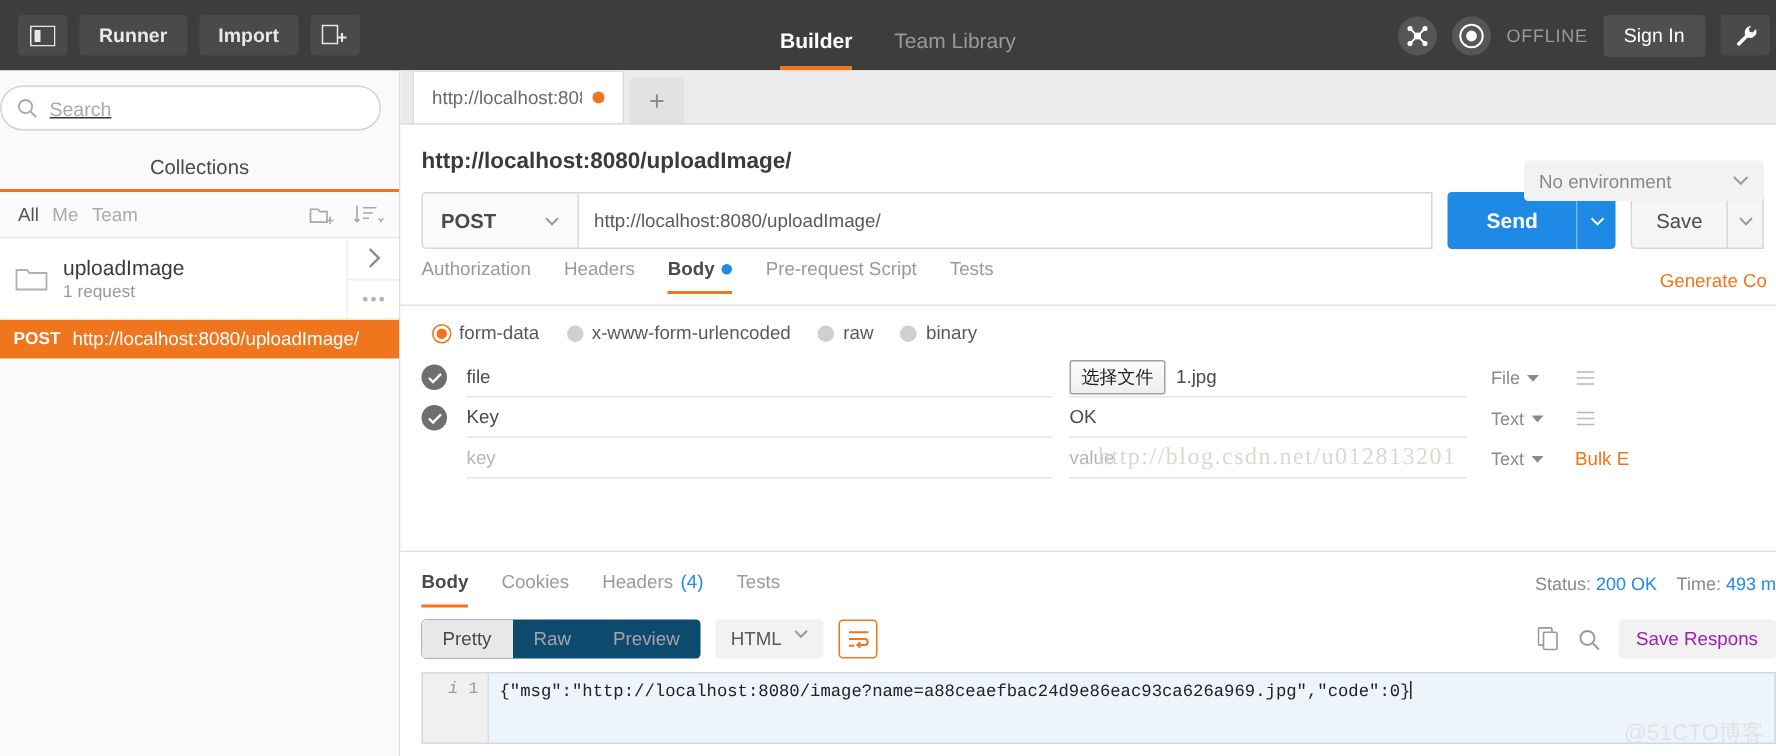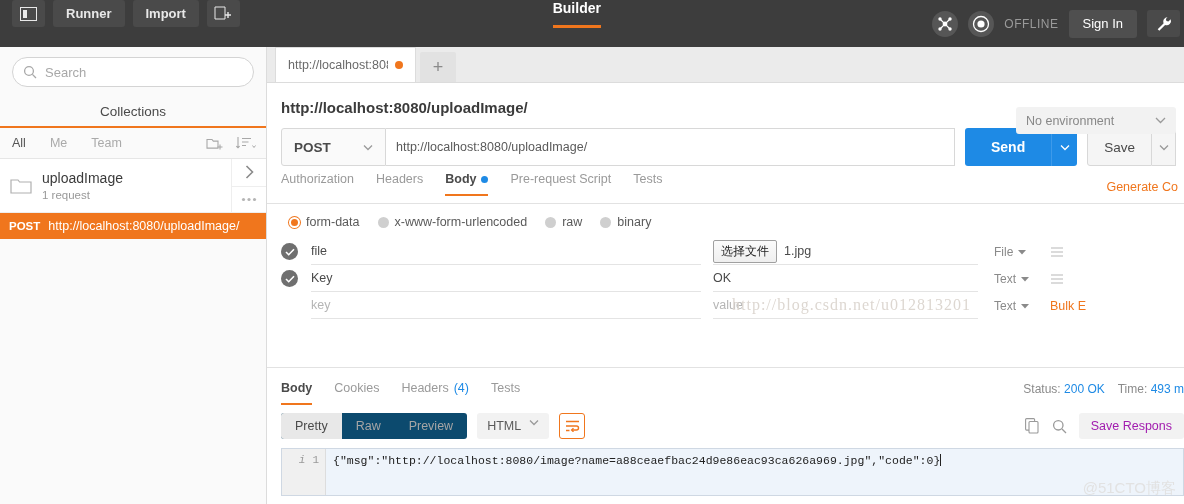--- a/index.html
+++ b/index.html
@@ -7,37 +7,37 @@
     width:1184px; height:504px; overflow:hidden;
     font-family:"Liberation Sans", sans-serif;
     background:#ffffff; color:#333;
     font-size:13px;
   }
   #app { width:1184px; height:504px; position:relative; background:#fff; }
 
   
   .topbar{
     position:absolute; left:0; top:0; width:1184px; height:47px;
-    background:#3d3d3d; display:flex; align-items:flex-start;
+    background:#3d3d3d; display:flex; align-items:center;
   }
   .tb-left{ display:flex; align-items:center; padding-left:12px; gap:8px; }
   .tb-btn{
     background:#4a4a4a; color:#e8e8e8; border:none;
     height:27px; padding:0 13px; border-radius:3px;
     font-size:13px; font-weight:bold; cursor:pointer;
     display:flex; align-items:center; justify-content:center;
     font-family:"Liberation Sans", sans-serif;
   }
   .tb-icon-btn{
     background:#4a4a4a; width:33px; height:27px; border-radius:3px;
     display:flex; align-items:center; justify-content:center; cursor:pointer;
   }
   .tb-center{
     position:absolute; left:520px; top:0; height:47px;
-    display:flex; align-items:flex-end; gap:28px;flex-direction:column;
+    display:flex; align-items:flex-end; gap:28px;
   }
   .tb-tab{
     color:#9a9a9a; font-size:14px; padding-bottom:12px; cursor:pointer;
     position:relative;
   }
   .tb-tab.active{ color:#fff; font-weight:bold; }
   .tb-tab.active::after{
     content:""; position:absolute; left:0; right:0; bottom:0; height:3px;
     background:#f0761d;
   }
@@ -54,21 +54,21 @@
     background:#4f4f4f; color:#fff; border:none; height:28px; padding:0 14px;
     border-radius:3px; font-size:13px; cursor:pointer;
     font-family:"Liberation Sans", sans-serif;
   }
 
   
   .sidebar{
     position:absolute; left:0; top:47px; width:267px; height:457px;
     background:#fafafa; border-right:1px solid #dcdcdc;
   }
-  .search-wrap{ padding:10px 12px 8px 12px; }
+  .search-wrap{ padding:10px 12px 8px 0;text-decoration:underline; }
   .search-box{
     height:30px; border:1px solid #d4d4d4; border-radius:15px;
     background:#fff; display:flex; align-items:center; padding:0 10px; gap:8px;
   }
   .search-box input{
     border:none; outline:none; flex:1; font-size:13px; color:#555;
     background:transparent; font-family:"Liberation Sans", sans-serif;
   }
   .search-box input::placeholder{ color:#a8a8a8; }
   .side-tabs{ display:flex; border-bottom:1px solid #dcdcdc; }
@@ -76,21 +76,21 @@
     flex:1; text-align:center; padding:9px 0 8px; font-size:13.5px;
     color:#9a9a9a; cursor:pointer; position:relative;
   }
   .side-tab.active{ color:#4a4a4a; }
   .side-tab.active::after{
     content:""; position:absolute; left:0; right:0; bottom:-1px; height:2px;
     background:#f0761d;
   }
   .filter-row{
     display:flex; align-items:center; padding:7px 10px 7px 12px;
-    border-bottom:1px solid #e6e6e6; gap:24px; height:31px;
+    border-bottom:1px solid #e6e6e6; gap:9px; height:31px;
   }
   .filter-item{ font-size:12.5px; color:#aaa; cursor:pointer; }
   .filter-item.active{ color:#555; }
   .filter-actions{ margin-left:auto; display:flex; align-items:center; gap:13px; }
   .coll-row{
     display:flex; align-items:center; height:54px; background:#fff;
     border-bottom:1px solid #eee; position:relative; cursor:pointer;
   }
   .folder-ic{ width:42px; display:flex; justify-content:center; align-items:center; }
   .coll-meta{ display:flex; flex-direction:column; gap:3px; }

